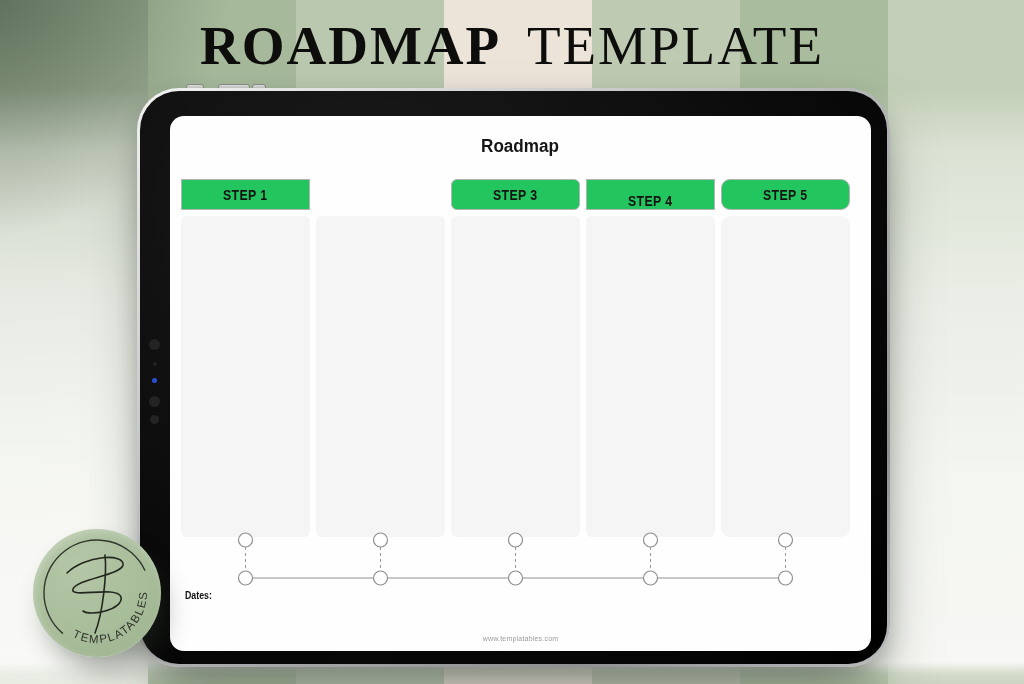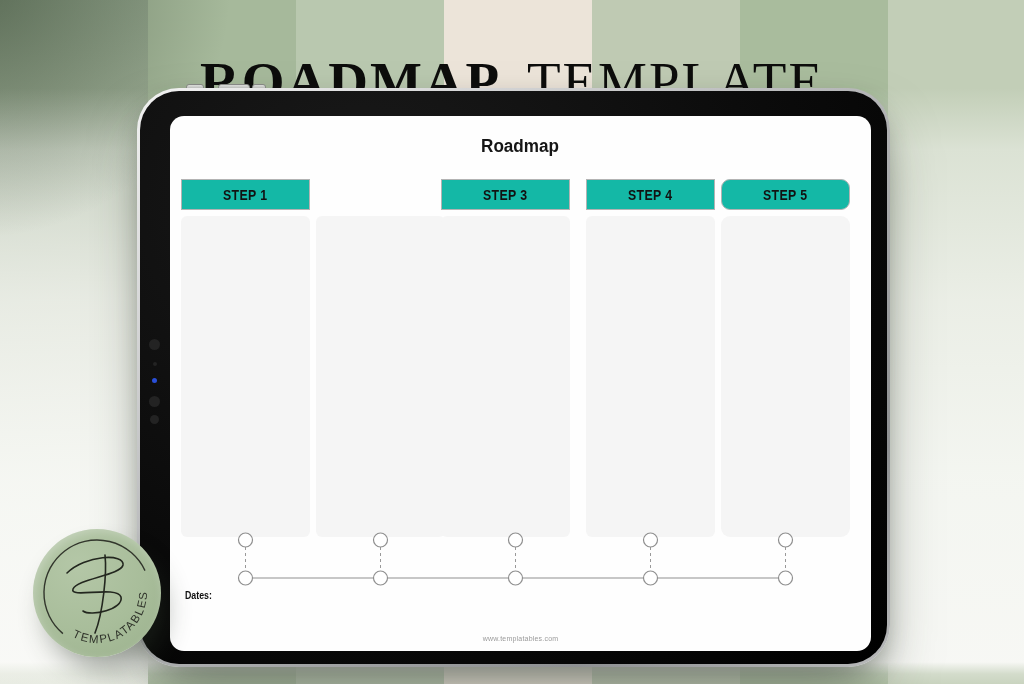--- a/index.html
+++ b/index.html
@@ -29,21 +29,21 @@
       rgba(244,246,241,.35) 674px, rgba(244,246,241,.15) 684px);
   }
   .bg-vignette{
     position:absolute;inset:0;
     background:radial-gradient(circle at -2% -2%, rgba(52,68,48,.55) 0%, rgba(52,68,48,0) 20%);
   }
   
   .page-title{
     position:absolute;left:0;top:14px;width:100%;text-align:center;
     font-family:"Liberation Serif", serif;font-size:55px;color:#0d0d0c;
-    letter-spacing:2px;white-space:nowrap;margin-top:36px;
+    letter-spacing:2px;white-space:nowrap;
   }
   .page-title .t-bold{font-weight:700;}
   .page-title .t-light{font-weight:400;margin-left:10px;}
   
   .side-btn{
     position:absolute;top:84px;height:7px;border-radius:3px;
     background:linear-gradient(to bottom,#e4e6e3,#9fa19e);border:1px solid #8b8d8a;
   }
   .side-btn.b1{left:186px;width:16px;}
   .side-btn.b2{left:218px;width:30px;}
@@ -65,32 +65,32 @@
     border-radius:14px;background:#fefefe;
   }
   
   .sheet-title{
     position:absolute;left:0;top:20px;width:100%;text-align:center;
     font-size:18px;font-weight:700;color:#161616;
   }
   .sheet-title span{display:inline-block;transform:scaleX(.95);}
   .step-header{
     position:absolute;top:63px;width:129px;height:31px;box-sizing:border-box;
-    background:#14b8a6;border:1px solid #b3b3b3;
+    background:#22c55e;border:1px solid #b3b3b3;
     display:flex;align-items:center;justify-content:center;
   }
   .step-header span{
     font-size:15px;font-weight:700;color:#121212;letter-spacing:.5px;
     display:inline-block;transform:scaleX(.82);white-space:nowrap;
   }
   .step-column{
     position:absolute;top:100px;width:129px;height:321px;
     background:#f5f5f5;border-radius:6px;
   }
-  .c1{left:11px;}.c2{left:146px;}.c3{left:271px;}.c4{left:416px;}.c5{left:551px;border-radius:9px;}
+  .c1{left:11px;}.c2{left:146px;}.c3{left:281px;border-radius:6px;}.c4{left:416px;align-items:flex-end;}.c5{left:551px;border-radius:9px;}
   .timeline-svg{position:absolute;left:0;top:410px;width:701px;height:70px;}
   .dates-label{
     position:absolute;left:15px;top:474px;
     font-size:10px;font-weight:700;color:#111;
     transform:scaleX(.88);transform-origin:left center;
   }
   .footer-url{
     position:absolute;left:0;top:519px;width:100%;text-align:center;
     font-size:7px;color:#9a9a9a;letter-spacing:.2px;
   }

